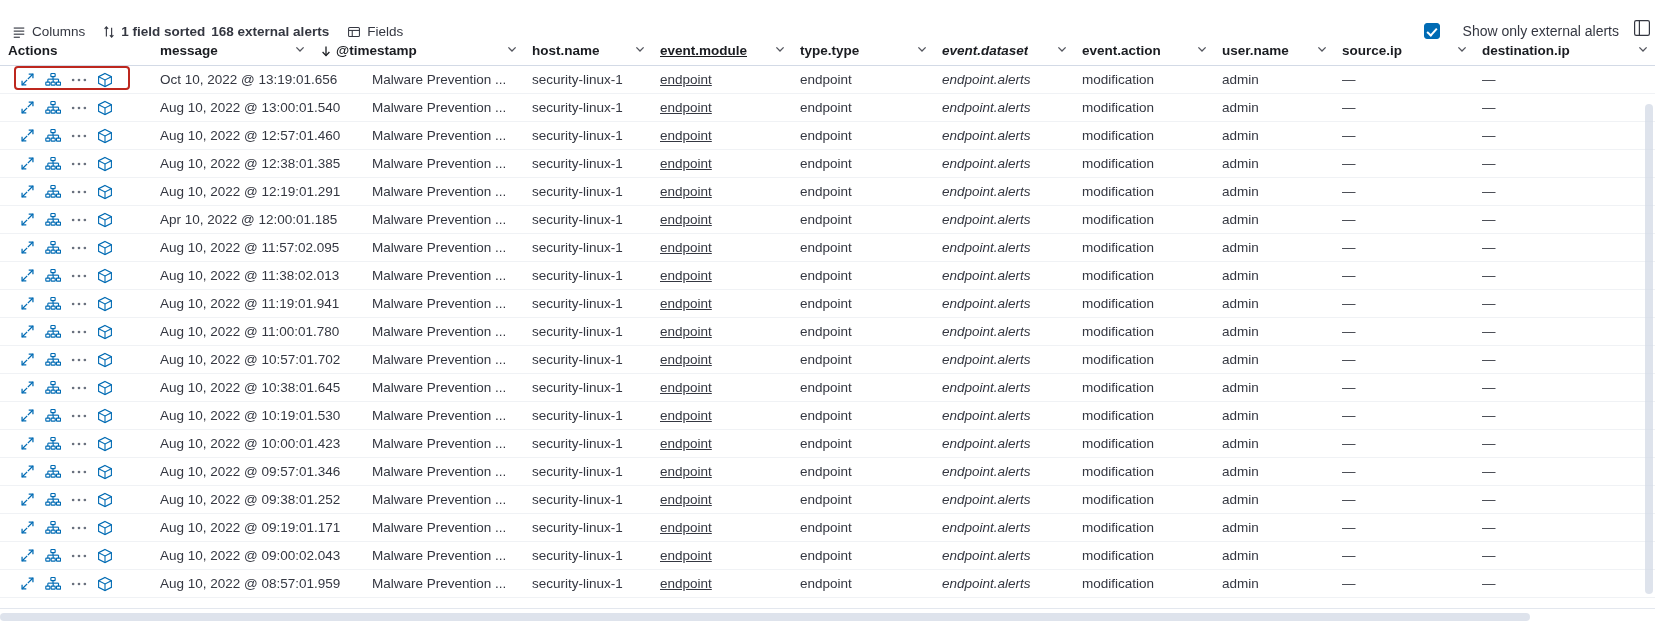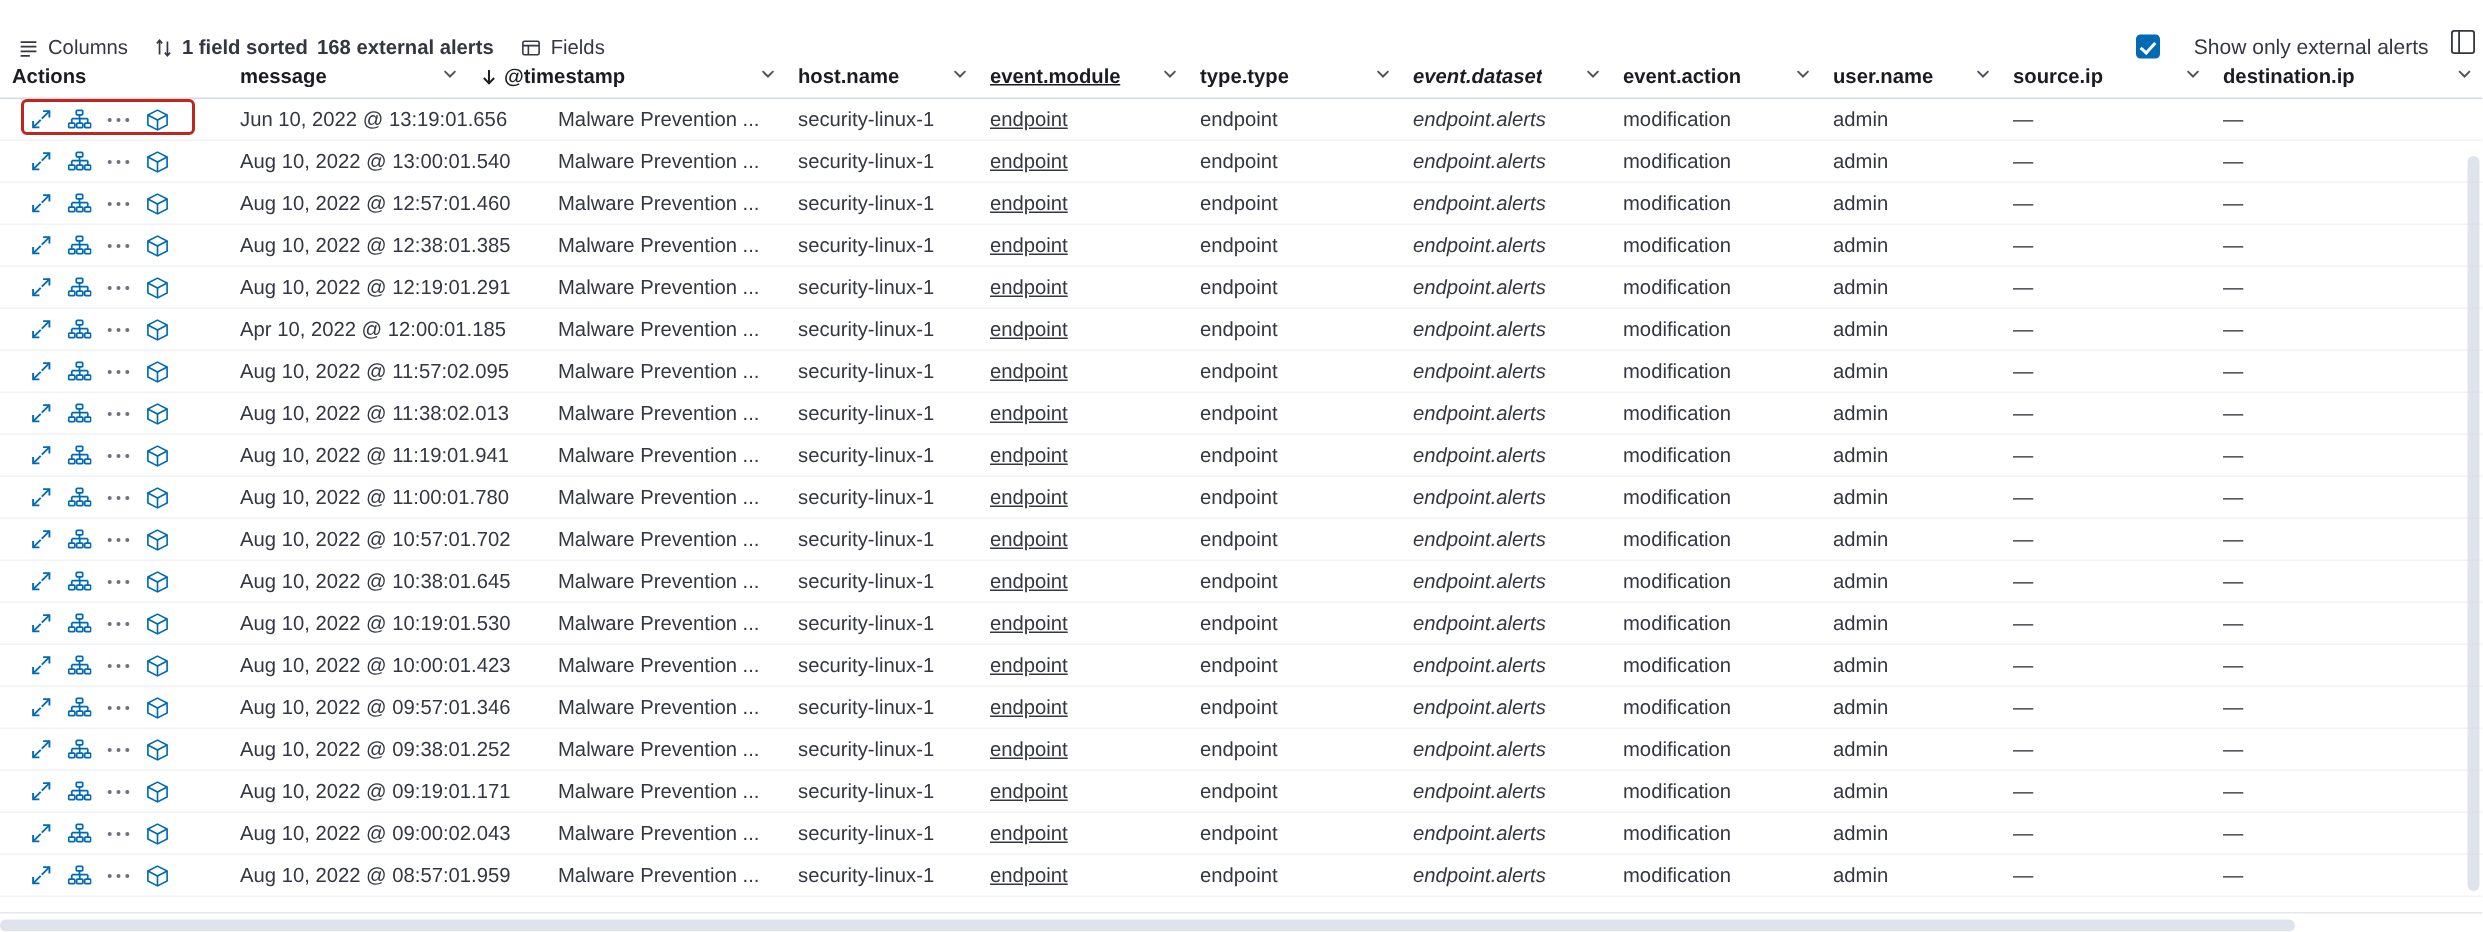--- a/index.html
+++ b/index.html
@@ -379,21 +379,21 @@
               </svg>
             </div>
             <div class="act" title="Add to case">
               <svg width="16" height="16" viewBox="0 0 18 18" fill="none" stroke="#006bb4" stroke-width="1.25">
                 <polygon points="9,1.6 16.2,5.3 16.2,12.7 9,16.4 1.8,12.7 1.8,5.3"></polygon>
                 <polyline points="1.8,5.3 9,9 16.2,5.3"></polyline>
                 <line x1="9" y1="9" x2="9" y2="16.4"></line>
               </svg>
             </div>
           </div>
-          <div class="cell c-ts">Jun 10, 2022 @ 13:19:01.656</div>
+          <div class="cell c-ts">Oct 10, 2022 @ 13:19:01.656</div>
           <div class="cell c-message">Malware Prevention ...</div>
           <div class="cell c-host">security-linux-1</div>
           <div class="cell c-module">endpoint</div>
           <div class="cell c-agent">endpoint</div>
           <div class="cell c-dataset">endpoint.alerts</div>
           <div class="cell c-action">modification</div>
           <div class="cell c-user">admin</div>
           <div class="cell c-sourceip dash">—</div>
           <div class="cell c-destip dash">—</div>
         </div>

